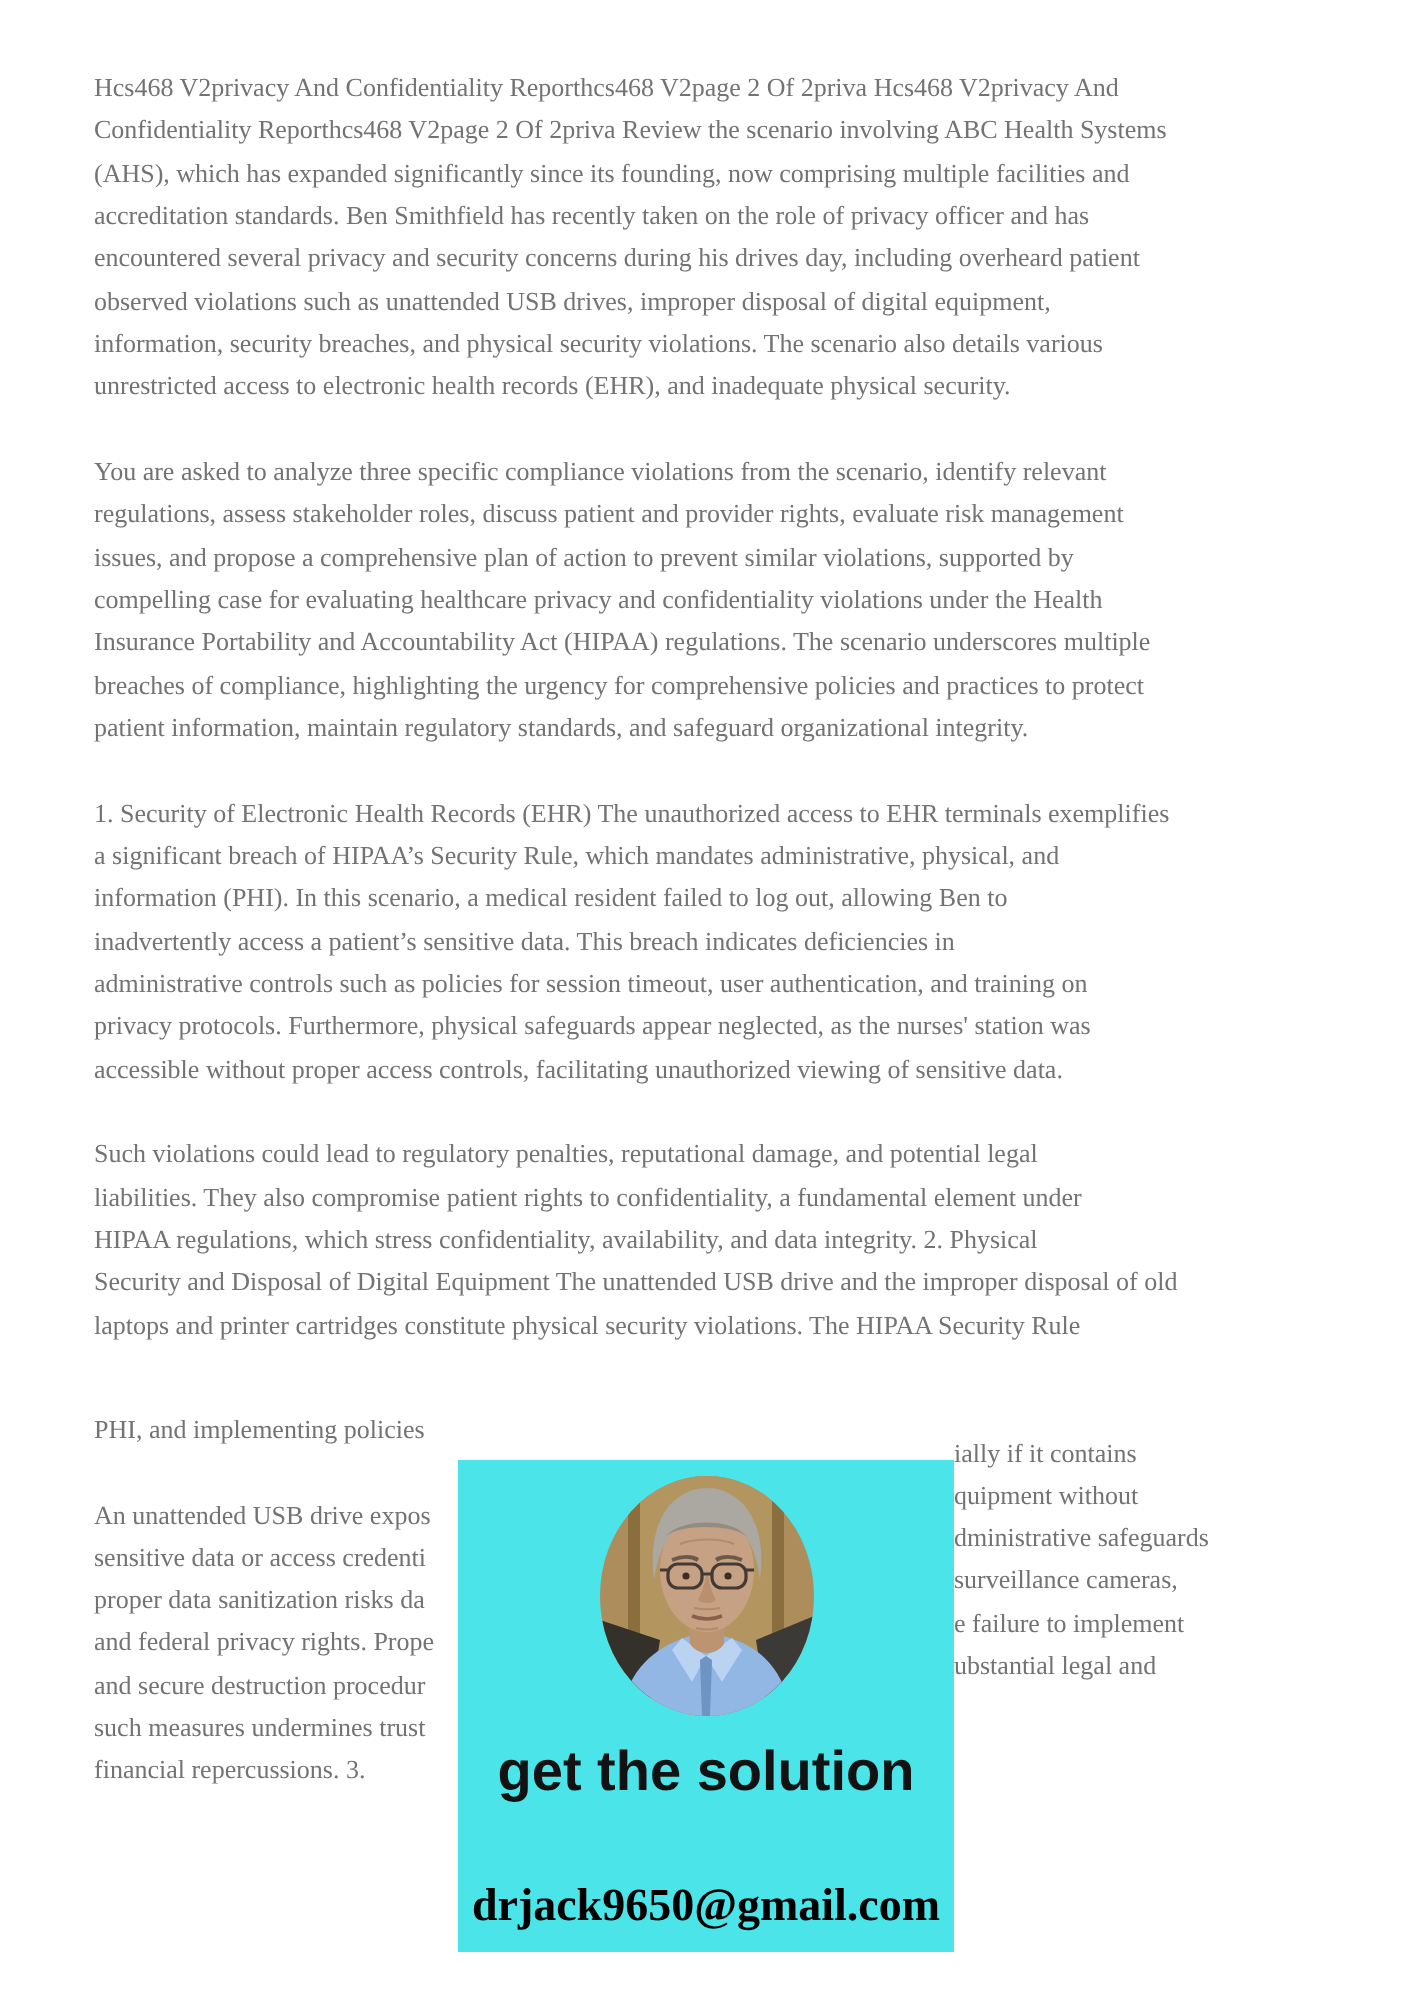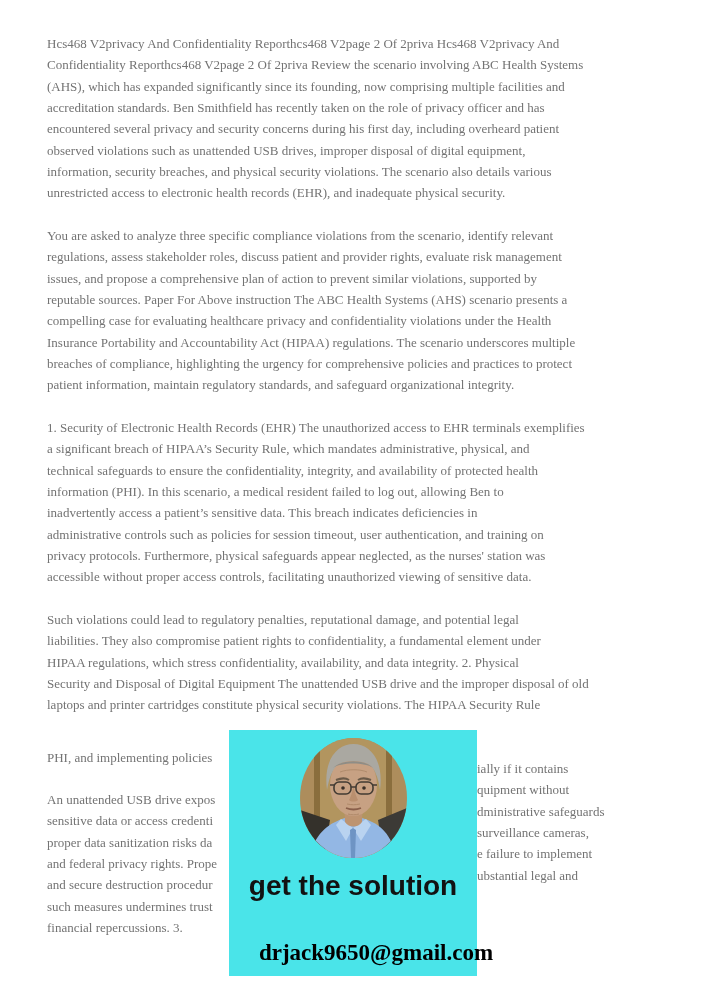--- a/index.html
+++ b/index.html
@@ -60,53 +60,50 @@
   }
   .email {
     position: absolute;
     left: 0; top: 210px;
     width: 100%;
     text-align: center;
     font-family: "Liberation Serif", serif;
     font-weight: 700;
     font-size: 23px;
     color: #000000;
-    padding-left: 23px;
   }
 </style>
 </head>
 <body>
 
 <div class="page">
 
   <div class="doc" id="doc-root">
       <div class="paragraph">
         <div class="line">Hcs468 V2privacy And Confidentiality Reporthcs468 V2page 2 Of 2priva Hcs468 V2privacy And</div>
         <div class="line">Confidentiality Reporthcs468 V2page 2 Of 2priva Review the scenario involving ABC Health Systems</div>
         <div class="line">(AHS), which has expanded significantly since its founding, now comprising multiple facilities and</div>
         <div class="line">accreditation standards. Ben Smithfield has recently taken on the role of privacy officer and has</div>
-        <div class="line">encountered several privacy and security concerns during his first day, including overheard patient</div>
+        <div class="line">encountered several privacy and security concerns during his drives day, including overheard patient</div>
         <div class="line">observed violations such as unattended USB drives, improper disposal of digital equipment,</div>
         <div class="line">information, security breaches, and physical security violations. The scenario also details various</div>
         <div class="line">unrestricted access to electronic health records (EHR), and inadequate physical security.</div>
       </div>
       <div class="paragraph">
         <div class="line">You are asked to analyze three specific compliance violations from the scenario, identify relevant</div>
         <div class="line">regulations, assess stakeholder roles, discuss patient and provider rights, evaluate risk management</div>
         <div class="line">issues, and propose a comprehensive plan of action to prevent similar violations, supported by</div>
-        <div class="line">reputable sources. Paper For Above instruction The ABC Health Systems (AHS) scenario presents a</div>
         <div class="line">compelling case for evaluating healthcare privacy and confidentiality violations under the Health</div>
         <div class="line">Insurance Portability and Accountability Act (HIPAA) regulations. The scenario underscores multiple</div>
         <div class="line">breaches of compliance, highlighting the urgency for comprehensive policies and practices to protect</div>
         <div class="line">patient information, maintain regulatory standards, and safeguard organizational integrity.</div>
       </div>
       <div class="paragraph">
         <div class="line">1. Security of Electronic Health Records (EHR) The unauthorized access to EHR terminals exemplifies</div>
         <div class="line">a significant breach of HIPAA’s Security Rule, which mandates administrative, physical, and</div>
-        <div class="line">technical safeguards to ensure the confidentiality, integrity, and availability of protected health</div>
         <div class="line">information (PHI). In this scenario, a medical resident failed to log out, allowing Ben to</div>
         <div class="line">inadvertently access a patient’s sensitive data. This breach indicates deficiencies in</div>
         <div class="line">administrative controls such as policies for session timeout, user authentication, and training on</div>
         <div class="line">privacy protocols. Furthermore, physical safeguards appear neglected, as the nurses' station was</div>
         <div class="line">accessible without proper access controls, facilitating unauthorized viewing of sensitive data.</div>
       </div>
       <div class="paragraph">
         <div class="line">Such violations could lead to regulatory penalties, reputational damage, and potential legal</div>
         <div class="line">liabilities. They also compromise patient rights to confidentiality, a fundamental element under</div>
         <div class="line">HIPAA regulations, which stress confidentiality, availability, and data integrity. 2. Physical</div>

